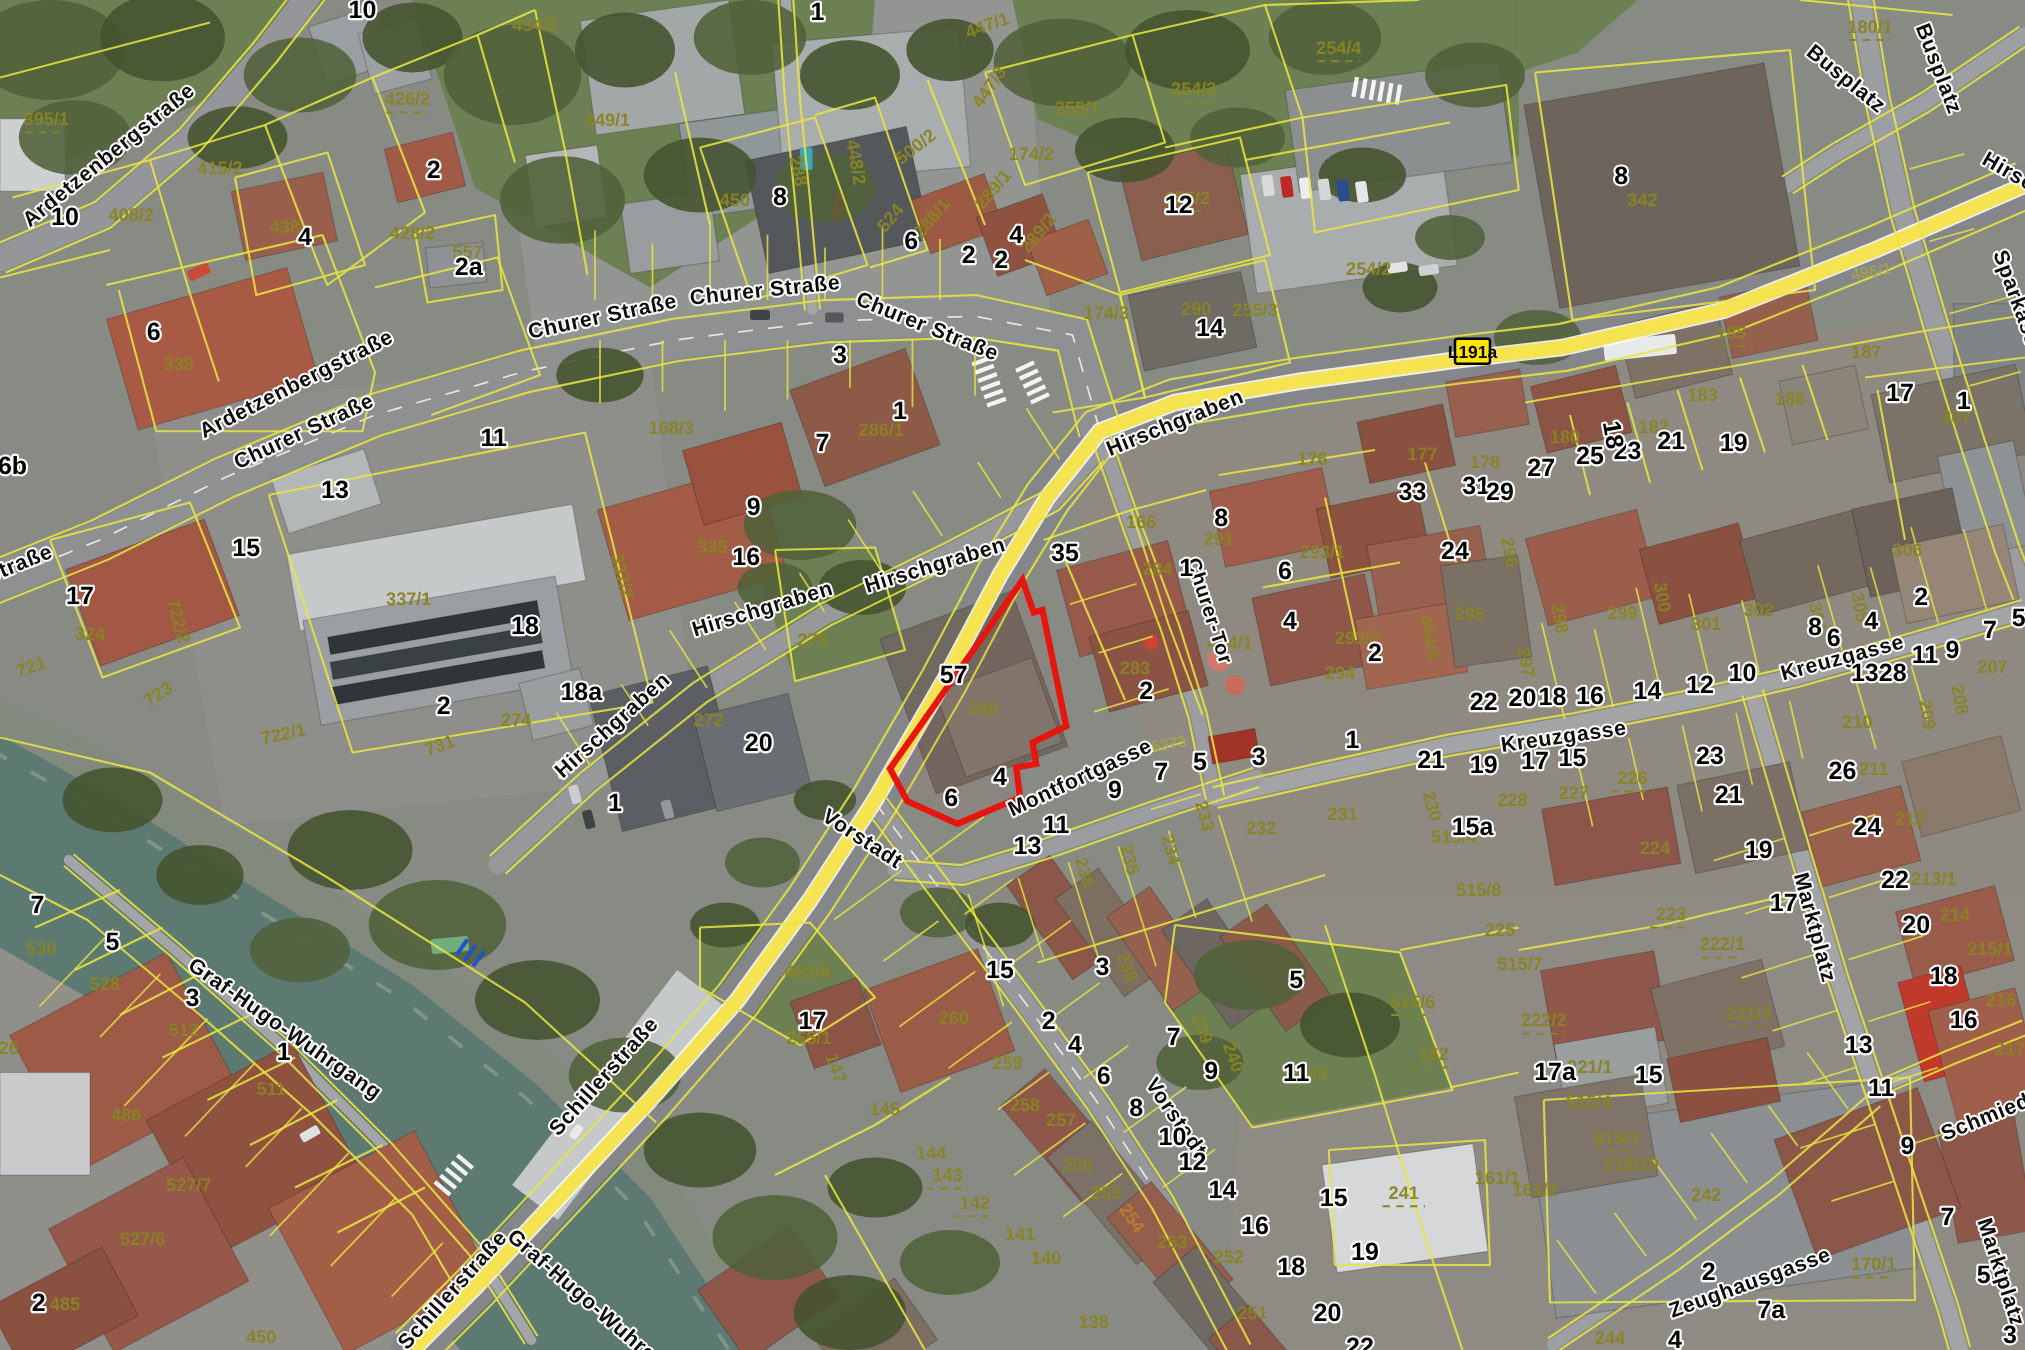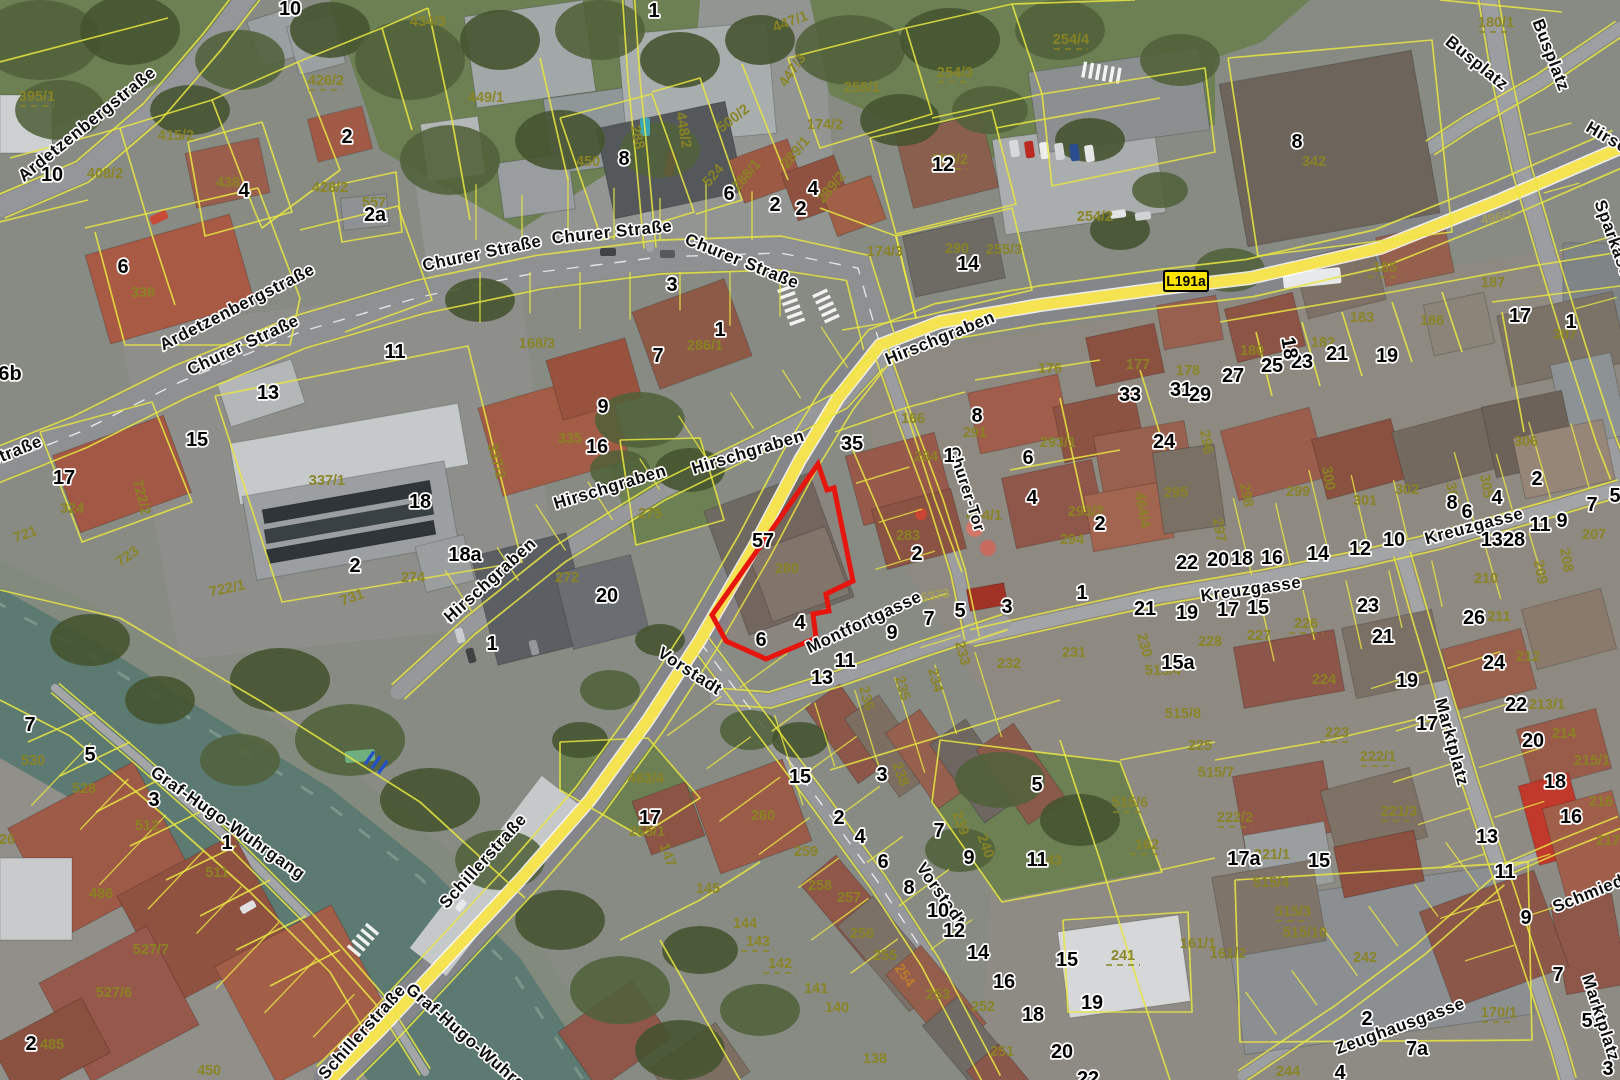--- a/index.html
+++ b/index.html
@@ -8,21 +8,21 @@
   .viewport svg{position:absolute;left:0;top:0;}
   text{text-anchor:middle;dominant-baseline:central;}
   .street{font:700 17px "Liberation Sans",sans-serif;fill:#0d0d0d;stroke:#ffffff;stroke-width:3.2px;
           paint-order:stroke;stroke-linejoin:round;letter-spacing:.6px;}
   .hn{font:700 20px "Liberation Sans",sans-serif;fill:#000;stroke:#fff;stroke-width:3.4px;
       paint-order:stroke;stroke-linejoin:round;}
   .pn{font:600 14.5px "Liberation Sans",sans-serif;fill:#8a8424;opacity:.95;}
   .pn-faint{font:600 13px "Liberation Sans",sans-serif;fill:#aaa44e;opacity:.8;}
   .pn-orange{fill:#bf7d2b;}
   .wsym{font:700 22px "Liberation Sans",sans-serif;fill:#2450c8;letter-spacing:2px;}
-  .route-badge{position:absolute;left:1163px;top:270px;width:46px;height:22px;background:#ffe400;
+  .route-badge{position:absolute;left:1163px;top:270px;width:30px;height:22px;background:#ffe400;
                border:2px solid #000;border-radius:3px;display:flex;align-items:center;justify-content:center;
                font:700 14px "Liberation Sans",sans-serif;color:#000;box-sizing:border-box;z-index:6;}
 </style>
 </head>
 <body>
 
 <div class="viewport">
   <svg id="map" width="1620" height="1080" viewBox="0 0 1620 1080">
       <rect x="0" y="0" width="1620" height="1080" fill="#878b84"></rect>
       <polygon points="850,360 1620,240 1620,720 1000,720 900,560" fill="#958b80" opacity="0.55"></polygon>

